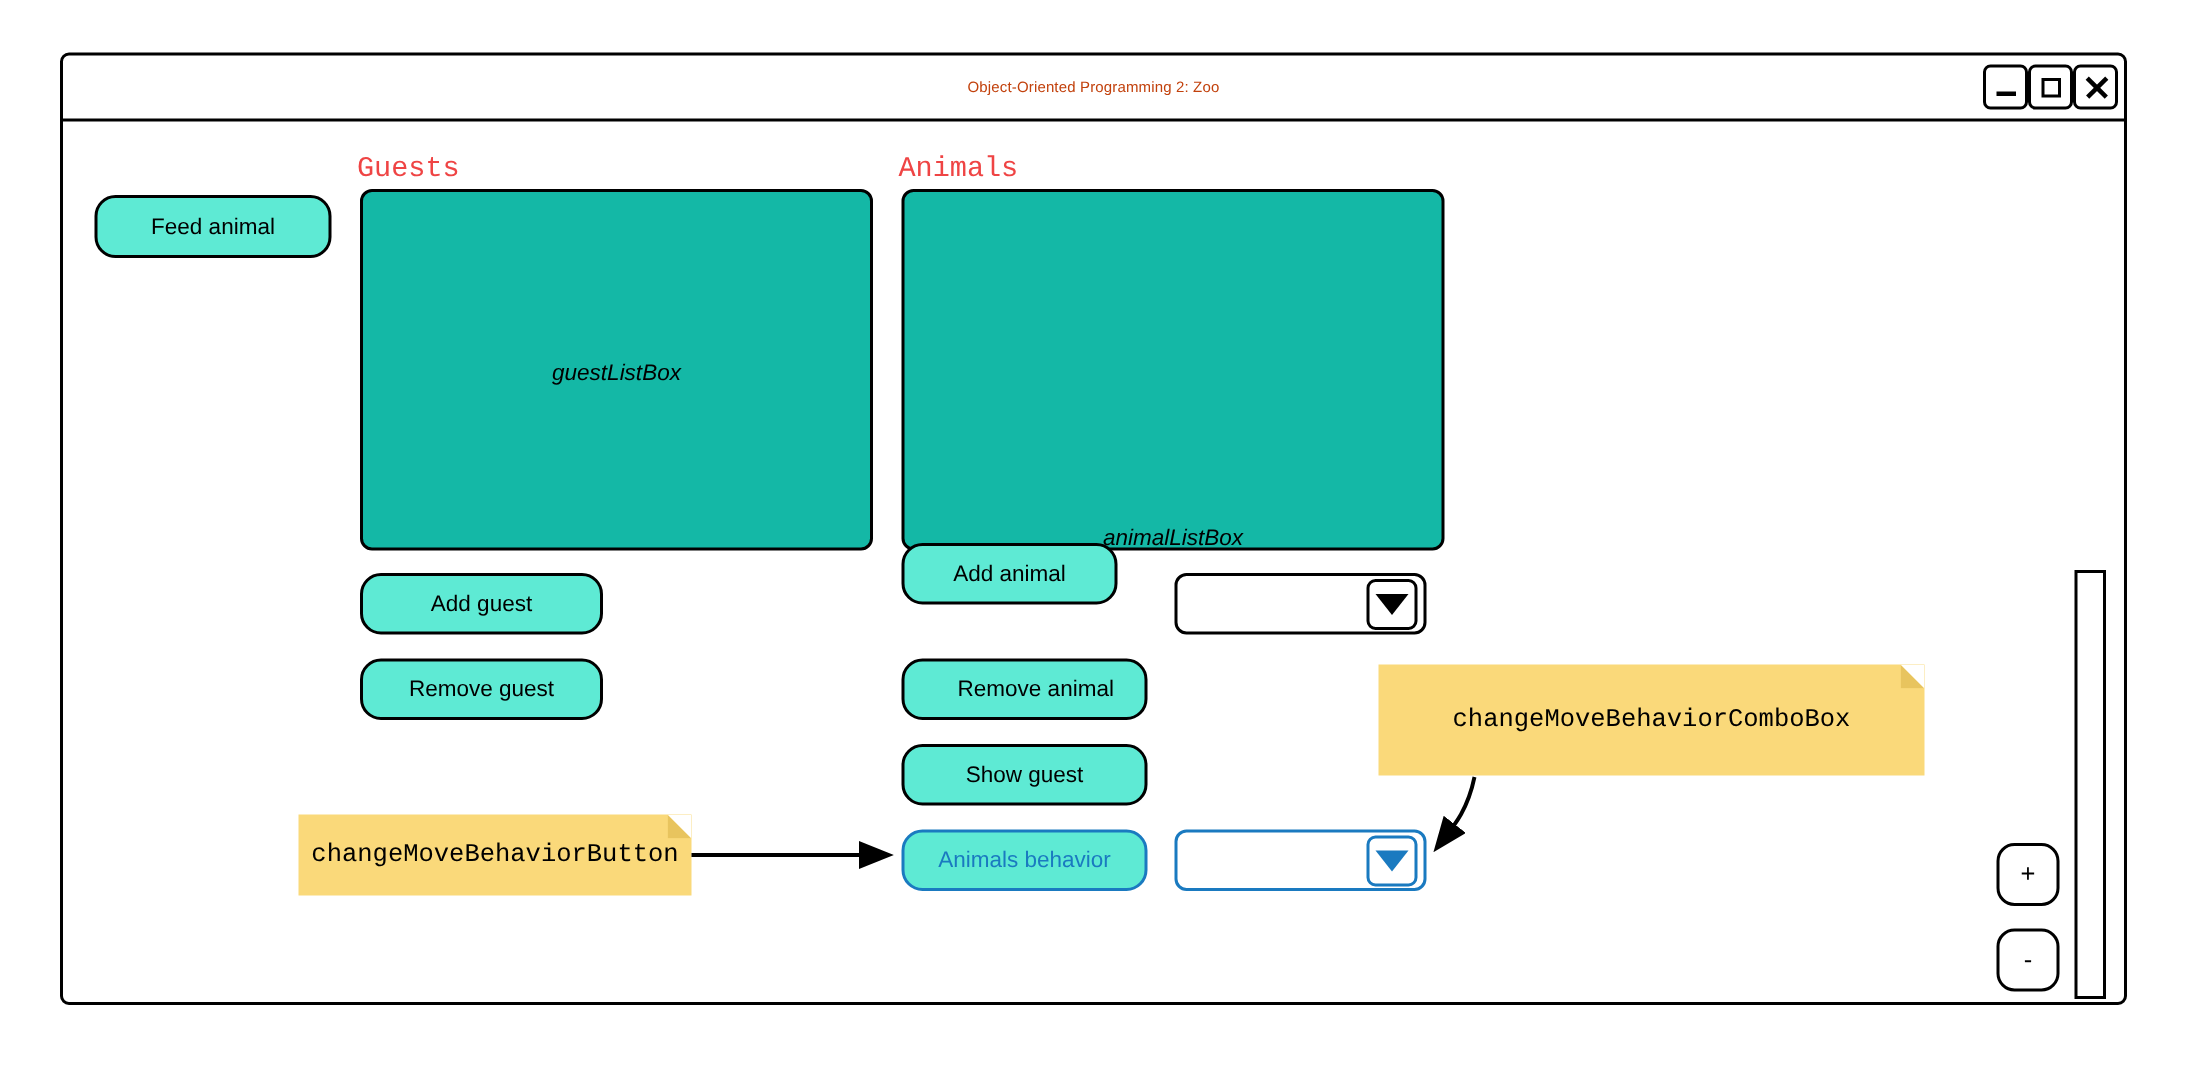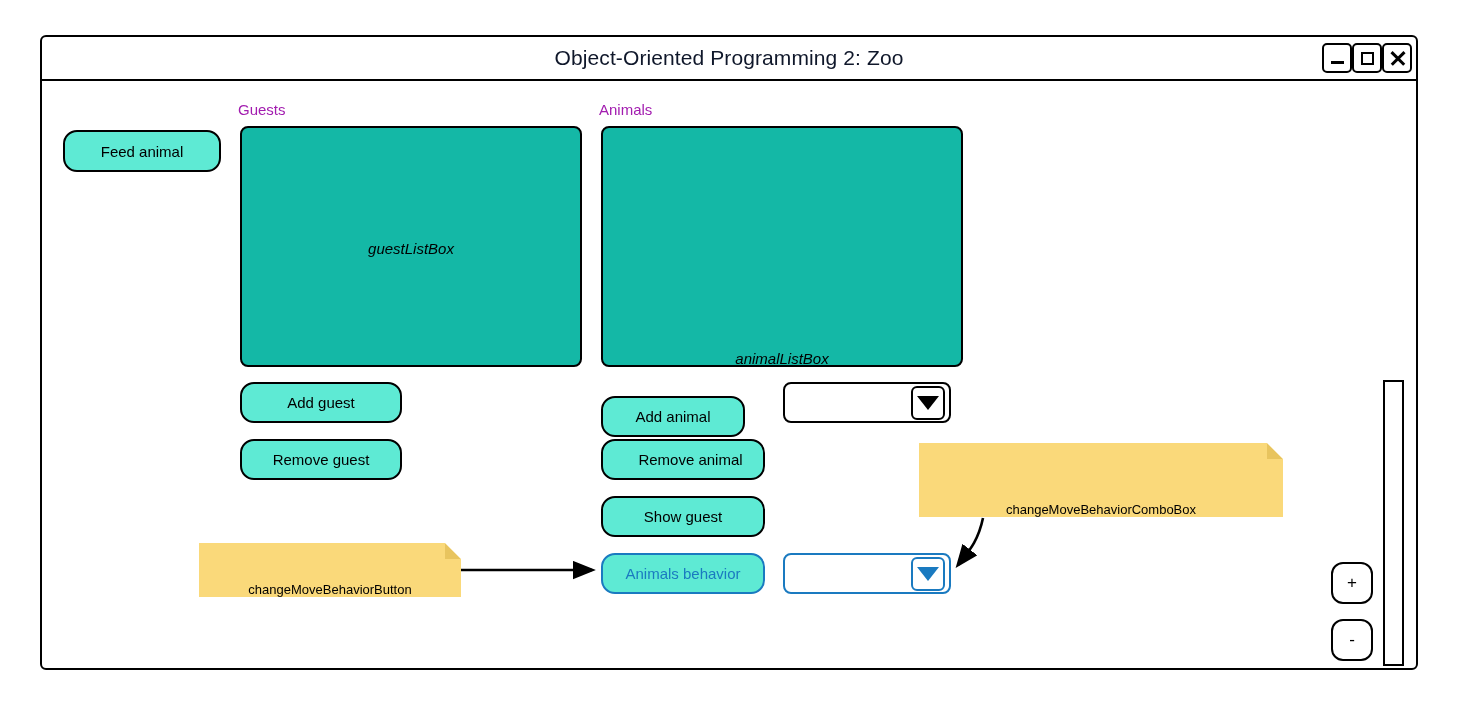--- a/index.html
+++ b/index.html
@@ -40,22 +40,22 @@
     left: 0; top: 0;
     width: 100%;
     height: 44px;
     border-bottom: 2px solid #000;
     box-sizing: border-box;
     display: flex;
     align-items: center;
     justify-content: center;
   }
   .title-text {
-    font-size: 21px;
-    color: #0f172a;
+    font-size: 10px;
+    color: #c2410c;
     letter-spacing: 0.1px;
   }
   .win-buttons {
     position: absolute;
     right: 4px;
     top: 50%;
     transform: translateY(-50%);
     display: flex;
     gap: 0px;
   }
@@ -130,22 +130,23 @@
     justify-content: center;
   }
   .listbox span {
     font-style: italic;
     font-size: 15px;
     position: relative;
     top: 2px;
   }
   .field-label {
     position: absolute;
-    font-size: 15px;
-    color: #a21caf;
+    font-size: 19px;
+    color: #ef4444;
+    font-family: Liberation Mono, monospace;
   }
 
   
   .combo {
     position: absolute;
     border: 2.5px solid #000;
     border-radius: 8px;
     background: #fff;
     box-sizing: border-box;
   }
@@ -180,26 +181,27 @@
     transform: translateY(-50%);
     font-size: 15px;
     color: #000;
   }
 
   
   .note {
     position: absolute;
     background: #fad97a;
     color: #000;
-    font-size: 13px;
-    box-sizing: border-box;
-    display: flex;
-    align-items: flex-end;
+    font-size: 17px;
+    box-sizing: border-box;
+    display: flex;
+    align-items: center;
     justify-content: center;
     text-align: center;
+    font-family: Liberation Mono, monospace;
   }
   .note .note-text { position: relative; z-index: 2; }
   .note .fold {
     position: absolute;
     right: 0; top: 0;
     width: 16px;
     height: 16px;
     background: #e8c45e;
     clip-path: polygon(0 0, 100% 100%, 0 100%);
     z-index: 3;
@@ -284,21 +286,21 @@
     <div class="btn" style="left:198px; top:402px; width:162px; height:41px;">
       <span>Remove guest</span>
     </div>
 
     <div class="field-label" style="left:557px; top:64px;">Animals</div>
 
     <div class="listbox" style="left:559px; top:89px; width:362px; height:241px;align-items:flex-end;">
       <span>animalListBox</span>
     </div>
 
-    <div class="btn" style="left:559px; top:359px; width:144px; height:41px;">
+    <div class="btn" style="left:559px; top:325px; width:144px; height:41px;">
       <span>Add animal</span>
     </div>
 
     <div class="btn" style="left:559px; top:402px; width:164px; height:41px;padding-left:15px;">
       <span>Remove animal</span>
     </div>
 
     <div class="btn" style="left:559px; top:459px; width:164px; height:41px;">
       <span>Show guest</span>
     </div>

